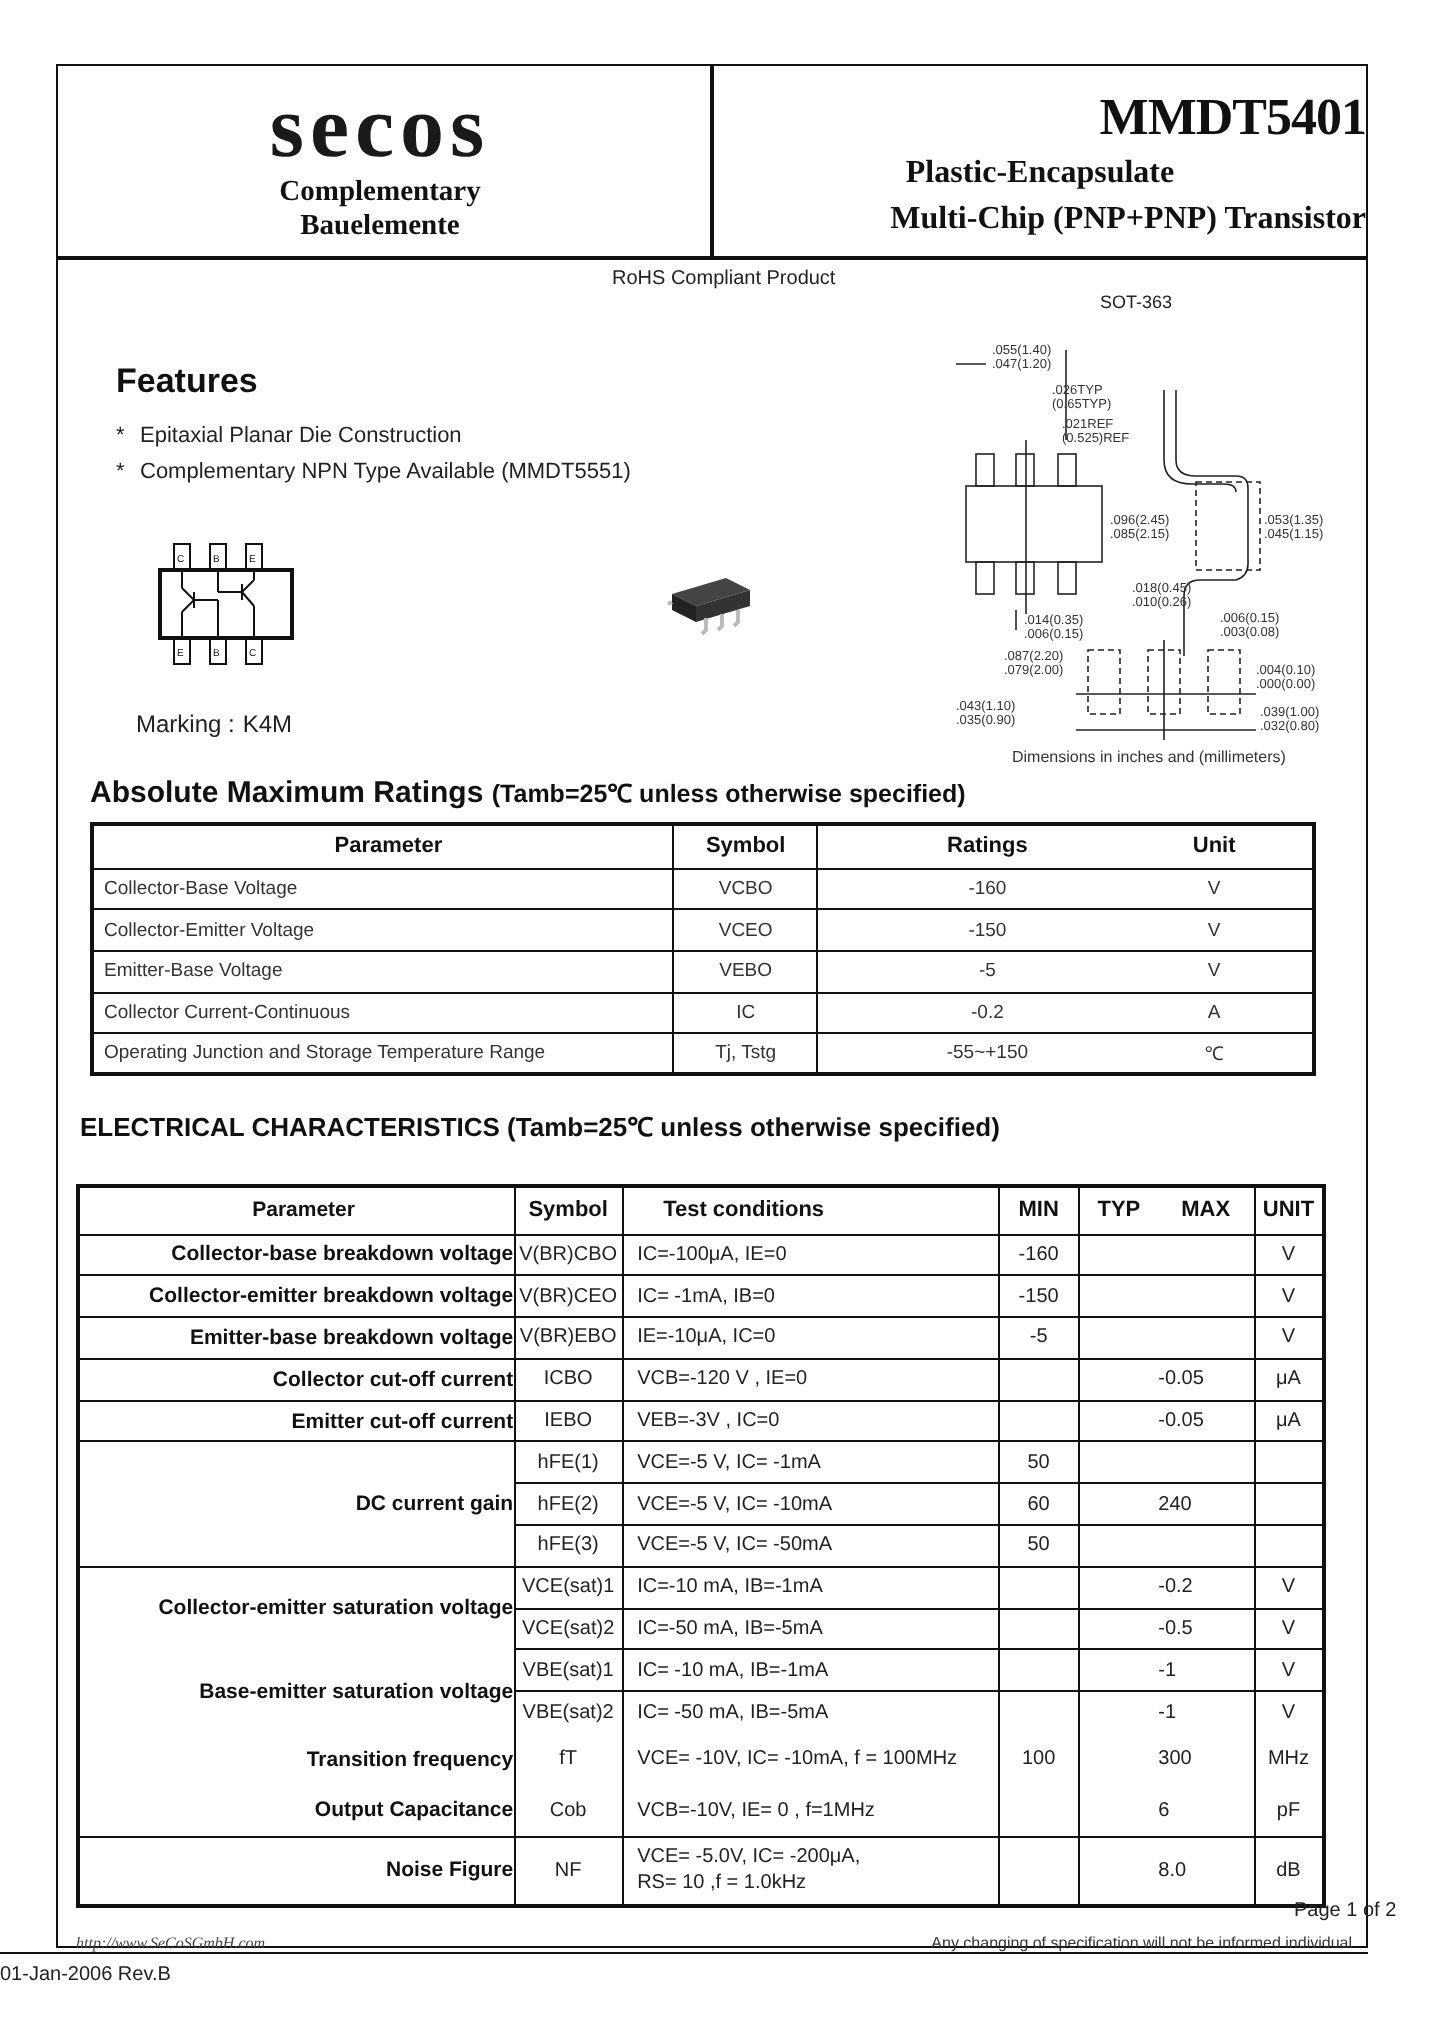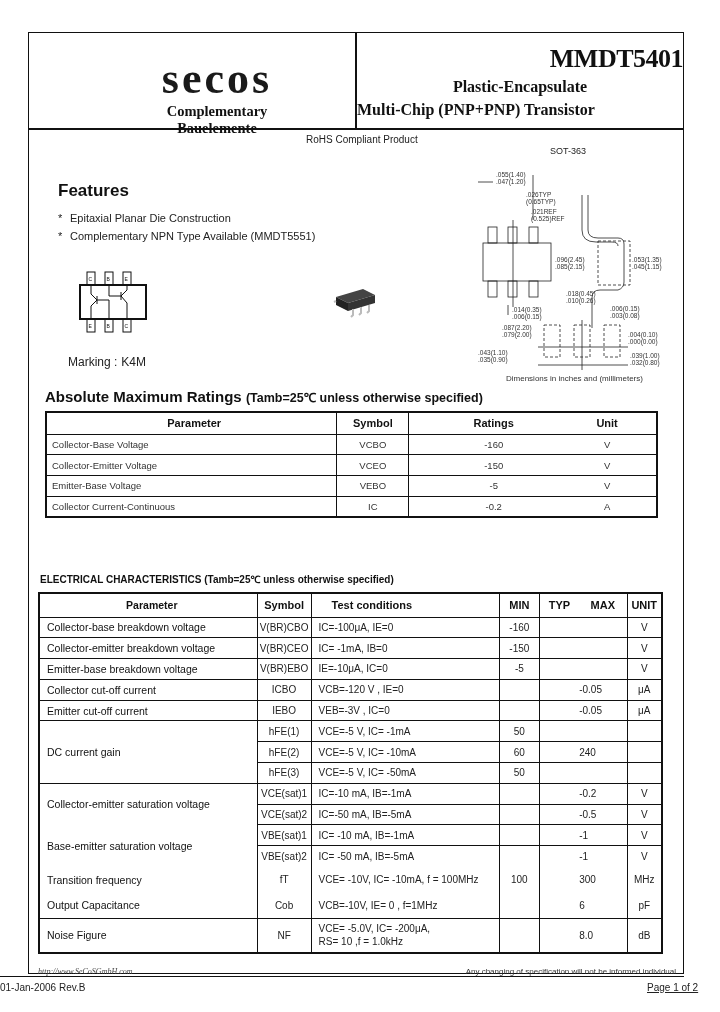--- a/index.html
+++ b/index.html
@@ -3,78 +3,78 @@
 <meta charset="utf-8">
 <style>
   * { box-sizing: border-box; margin: 0; padding: 0; }
   html, body { width: 720px; height: 1012px; background: #ffffff; overflow: hidden; }
   body { position: relative; font-family: "Liberation Sans", sans-serif; color: #111; }
 
   .frame { position: absolute; left: 28px; top: 32px; width: 656px; height: 942px; border: 1px solid #111; }
   .hdr-line { position: absolute; left: 28px; top: 128px; width: 656px; height: 2px; background: #111; }
   .hdr-vline { position: absolute; left: 355px; top: 32px; width: 2px; height: 97px; background: #111; }
 
-  .logo { position: absolute; left: 100px; top: 59px; width: 180px; text-align: center; margin-left: 27px; }
+  .logo { position: absolute; left: 100px; top: 44px; width: 180px; text-align: center; }
   .logo-word { font-family: "Liberation Serif", serif; font-weight: bold; font-size: 44px; letter-spacing: 3px; line-height: 40px; color: #1a1a1a; }
   .logo-sub { font-family: "Liberation Serif", serif; font-weight: bold; font-size: 14.5px; margin-top: 4px; }
 
   .part-title { position: absolute; left: 357px; top: 44px; width: 326px; text-align: right; font-family: "Liberation Serif", serif; font-weight: bold; font-size: 26px; letter-spacing: -0.5px; }
   .part-sub1 { position: absolute; left: 357px; top: 78px; width: 326px; text-align: center; font-family: "Liberation Serif", serif; font-weight: bold; font-size: 16px; }
-  .part-sub2 { position: absolute; left: 357px; top: 101px; width: 326px; text-align: left; font-family: "Liberation Serif", serif; font-weight: bold; font-size: 16px; }
+  .part-sub2 { position: absolute; left: 357px; top: 101px; width: 326px; text-align: right; font-family: "Liberation Serif", serif; font-weight: bold; font-size: 16px; }
 
   .rohs { position: absolute; left: 306px; top: 134px; font-size: 10px; color: #222; }
   .sot-label { position: absolute; left: 550px; top: 146px; font-size: 9px; color: #222; }
 
   .features-title { position: absolute; left: 58px; top: 181px; font-size: 17px; font-weight: bold; }
   .feature { position: absolute; left: 58px; font-size: 11px; color: #222; }
   .feature .star { display: inline-block; width: 12px; }
 
   .marking { position: absolute; left: 68px; top: 355px; font-size: 12px; color: #222; }
   .marking .val { margin-left: 4px; }
 
   .schematic { position: absolute; left: 70px; top: 270px; }
   .chip { position: absolute; left: 333px; top: 285px; }
   .pkg-draw { position: absolute; left: 478px; top: 165px; }
   .dim-note { position: absolute; left: 506px; top: 374px; font-size: 8px; color: #333; }
 
   .section-title { position: absolute; font-weight: bold; }
   .amr-title { left: 45px; top: 388px; font-size: 15px; }
   .amr-title .cond { font-size: 12.5px; }
-  .ec-title { left: 40px; top: 572px; font-size: 10px; }
+  .ec-title { left: 40px; top: 554px; font-size: 13px; }
 
   table { border-collapse: collapse; position: absolute; }
   .amr { left: 45px; top: 411px; width: 613px; border: 2px solid #111; font-size: 9.5px; color: #333; }
   .amr th { font-weight: bold; font-size: 11px; color: #111; height: 22px; border-bottom: 1px solid #111; }
   .amr td { height: 20.7px; border-top: 1px solid #111; }
   .amr .c-par { width: 292px; text-align: left; padding-left: 5px; border-right: 1px solid #111; }
   .amr th.c-par { text-align: center; }
   .amr .c-sym { width: 72px; text-align: center; border-right: 1px solid #111; }
   .amr .c-rat { width: 170px; text-align: center; }
   .amr .c-unit { width: 79px; text-align: center; padding-right: 20px; }
 
   .ec { left: 38px; top: 592px; width: 625px; border: 2px solid #111; font-size: 10px; color: #222; }
   .ec th { font-weight: bold; font-size: 11px; color: #111; height: 24px; border-bottom: 1px solid #111; }
   .ec td { height: 20.8px; }
   .ec .b { border-top: 1px solid #111; }
-  .ec .e-par { width: 219px; text-align: left; padding-left: 7px; font-weight: normal; font-size: 10.5px; color: #111; border-right: 1px solid #111; }
+  .ec .e-par { width: 219px; text-align: right; padding-left: 7px; font-weight: bold; font-size: 10.5px; color: #111; border-right: 1px solid #111; }
   .ec th.e-par { text-align: center; font-weight: bold; }
   .ec .e-sym { width: 54px; text-align: center; border-right: 1px solid #111; }
   .ec .e-test { width: 189px; text-align: left; padding-left: 7px; border-right: 1px solid #111; }
   .ec th.e-test { text-align: left; padding-left: 20px; }
   .ec .e-min { width: 40px; text-align: center; border-right: 1px solid #111; }
   .ec .e-typ { width: 40px; text-align: center; }
   .ec .e-max { width: 48px; border-right: 1px solid #111; }
   .ec .e-unit { width: 35px; text-align: center; }
   .ec .tall td { height: 31px; }
 
   .footer-url { position: absolute; left: 38px; top: 967px; font-family: "Liberation Serif", serif; font-style: italic; font-size: 8px; color: #444; }
   .footer-note { position: absolute; right: 44px; top: 967px; font-size: 8px; color: #333; }
   .footer-line { position: absolute; left: 0px; top: 976px; width: 684px; height: 1px; background: #111; }
   .footer-date { position: absolute; left: 0px; top: 982px; font-size: 10px; color: #222; text-align: center; }
-  .footer-page { position: absolute; left: 647px; top: 982px; font-size: 10px; color: #222; text-decoration: underline; }
+  .footer-page { position: absolute; left: 647px; top: 950px; font-size: 10px; color: #222; }
 </style>
 </head>
 <body>
 
 <div class="frame"></div>
 <div class="hdr-line"></div>
 <div class="hdr-vline"></div>
 
 <div class="logo">
   <div class="logo-word">secos</div>
@@ -236,20 +236,26 @@
       <td class="c-sym">VEBO</td>
       <td class="c-rat">-5</td>
       <td class="c-unit">V</td>
     </tr>
     <tr>
       <td class="c-par">Collector Current-Continuous</td>
       <td class="c-sym">IC</td>
       <td class="c-rat">-0.2</td>
       <td class="c-unit">A</td>
     </tr>
+    <tr>
+      <td class="c-par">Operating Junction and Storage Temperature Range</td>
+      <td class="c-sym">Tj, Tstg</td>
+      <td class="c-rat">-55~+150</td>
+      <td class="c-unit">℃</td>
+    </tr>
   </tbody>
 </table>
 
 <div class="section-title ec-title">ELECTRICAL CHARACTERISTICS (Tamb=25℃  unless  otherwise  specified)</div>
 
 <table class="ec">
   <thead>
     <tr>
       <th class="e-par">Parameter</th>
       <th class="e-sym">Symbol</th>

